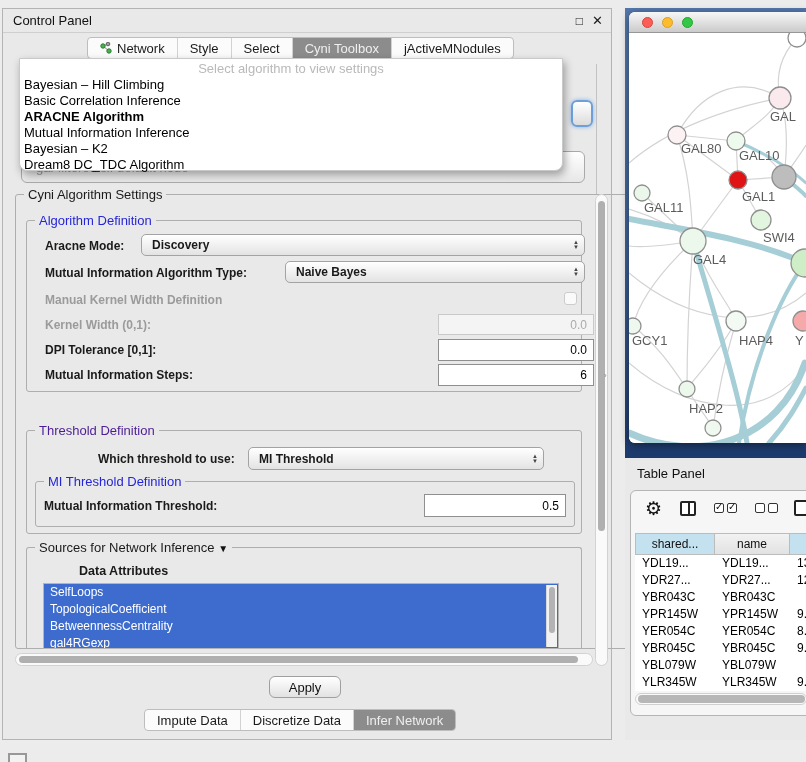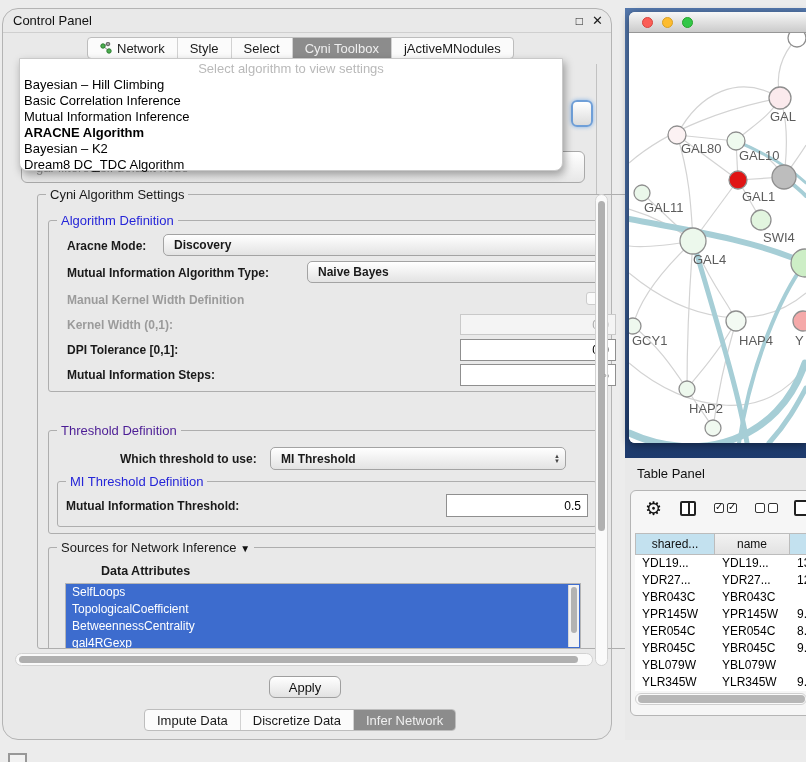--- a/index.html
+++ b/index.html
@@ -7,21 +7,21 @@
   body {
     font-family:"Liberation Sans","DejaVu Sans",sans-serif;
     background:#ececec; position:relative; overflow:hidden;
     -webkit-font-smoothing:antialiased;
   }
   .abs { position:absolute; }
 
   
   .control-panel {
     left:2px; top:8px; width:610px; height:732px;
-    background:#e9e9e9; border:1px solid #b4b4b4; border-radius:16px;
+    background:#e9e9e9; border:1px solid #b4b4b4; border-radius:0;
   }
   .cp-titlebar {
     position:absolute; left:0; top:0; width:100%; height:24px;
     border-bottom:1px solid #cfcfcf; display:flex; align-items:center;
     padding:0 8px 0 10px; font-size:13px; color:#111;
   }
   .cp-titlebar .spacer { flex:1; }
   .wm-icon { font-size:13px; color:#1a1a1a; margin-left:9px; cursor:default; line-height:1; }
   .wm-icon.float { font-size:12px; }
 
@@ -233,28 +233,28 @@
     <span>gal-filtered sif default node</span>
   </div>
   <div class="abs frag-stepper"></div>
   <div class="abs frag-groupline"></div>
 
   <div class="abs popup">
     <div class="popup-placeholder">Select algorithm to view settings</div>
     <div id="popup-items">
         <div class="popup-item">Bayesian – Hill Climbing</div>
         <div class="popup-item">Basic Correlation Inference</div>
+        <div class="popup-item bold">ARACNE Algorithm</div>
         <div class="popup-item">Mutual Information Inference</div>
-        <div class="popup-item bold">ARACNE Algorithm</div>
         <div class="popup-item">Bayesian – K2</div>
         <div class="popup-item">Dream8 DC_TDC Algorithm</div>
       </div>
   </div>
 
-  <div class="groupbox" style="left:12px; top:185px; width:622px; height:455px;margin-left:22px;">
+  <div class="groupbox" style="left:12px; top:185px; width:622px; height:455px;">
     <span class="gb-title">Cyni Algorithm Settings</span>
 
     <div class="groupbox" style="left:10px; top:25px; width:556px; height:172px;">
       <span class="gb-title t-blue">Algorithm Definition</span>
 
       <span class="lbl" style="left:18px; top:18px;">Aracne Mode:</span>
       <div class="combo" style="left:114px; top:13px; width:444px; height:22px;">
         <span>Discovery</span>
         <span class="stepper">
             <span>▲</span>

